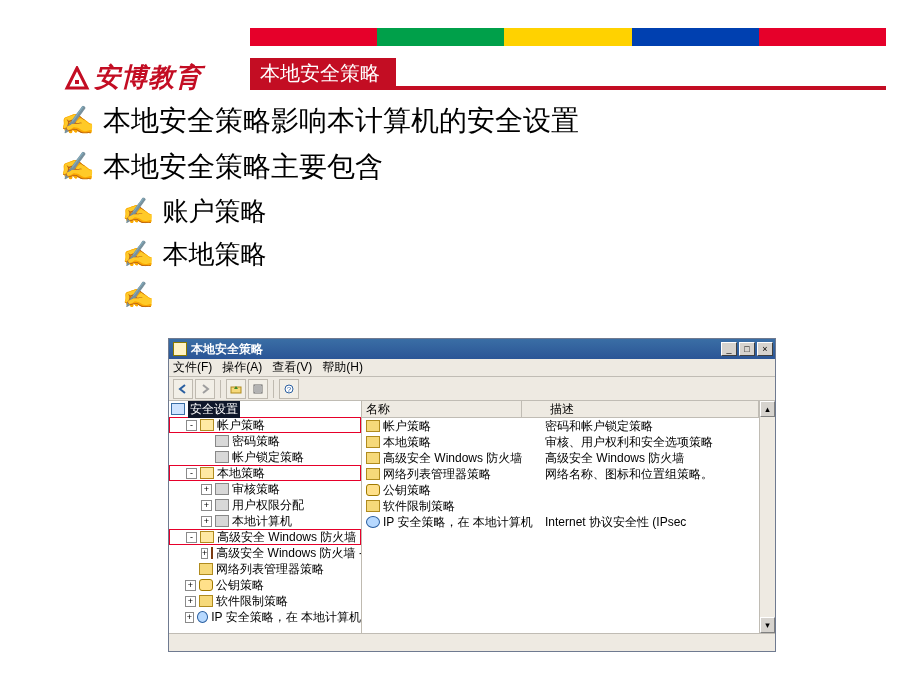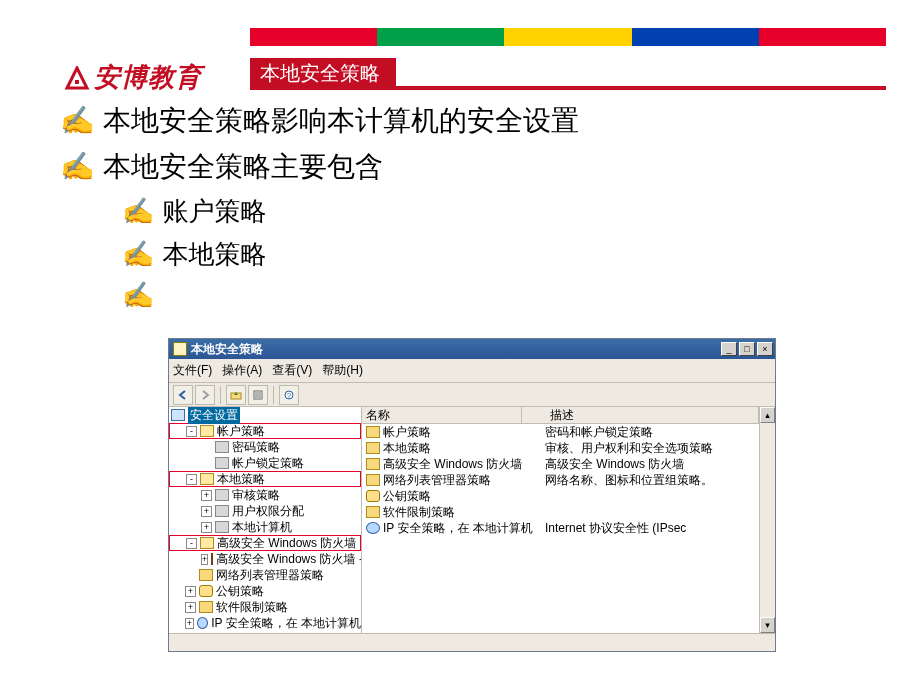--- a/index.html
+++ b/index.html
@@ -118,21 +118,21 @@
   .mmc .titlebar .sysbtn {
     width: 16px; height: 14px;
     background: #d6d3ce;
     border: 1px solid #fff;
     border-right-color:#404040; border-bottom-color:#404040;
     margin-right: 2px;
     font-size: 9px; line-height: 12px; text-align: center; color:#000;
   }
 
   .mmc .menubar {
-    height: 24px;
+    height: 18px;
     background: #eeeae2;
     display: flex;
     align-items: center;
     padding-left: 4px;
     gap: 10px;
     border-bottom: 1px solid #c0bcb4;
   }
   .mmc .menubar span { cursor: default; }
 
   .mmc .toolbar {
@@ -179,21 +179,21 @@
   .ficon.folder { background:#f6d97a; border:1px solid #b08b1e; }
   .ficon.folderopen { background:#ffe9a3; border:1px solid #b08b1e; }
   .ficon.shield { background:#cfe4ff; border:1px solid #3a6ea5; }
   .ficon.node { background:#d8d8d8; border:1px solid #888; }
   .ficon.key  { background:#ffe08a; border:1px solid #a07a00; border-radius:3px; }
   .ficon.wall { background:#d47e4f; border:1px solid #7b3a10; }
   .ficon.globe{ background:#b7d9ff; border:1px solid #2a5fa0; border-radius:50%; }
 
   .tree-row .label { font-size:12px; }
   .tree-row.root .label {
-    background:#0369a1; color:#fff; padding:0 2px;font-family:Liberation Serif, serif;
+    background:#0f172a; color:#fff; padding:0 2px;font-family:Liberation Serif, serif;
   }
   .redbox { border:1px solid #e6002a; }
 
   .indent1 { padding-left: 16px; }
   .indent2 { padding-left: 32px; }
 
   
   .rlist {
     flex:1;
     display:flex;

